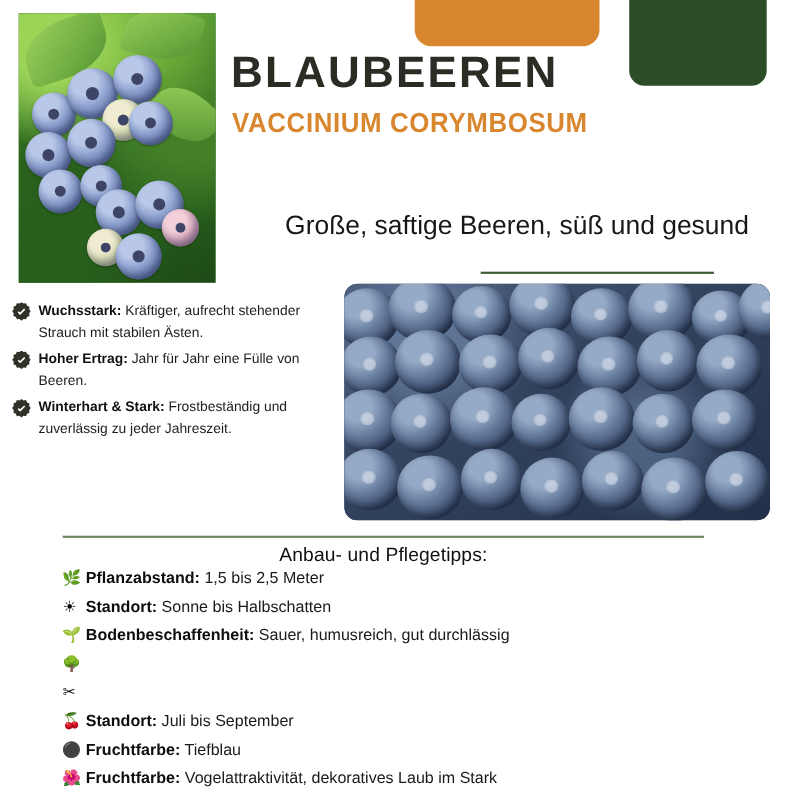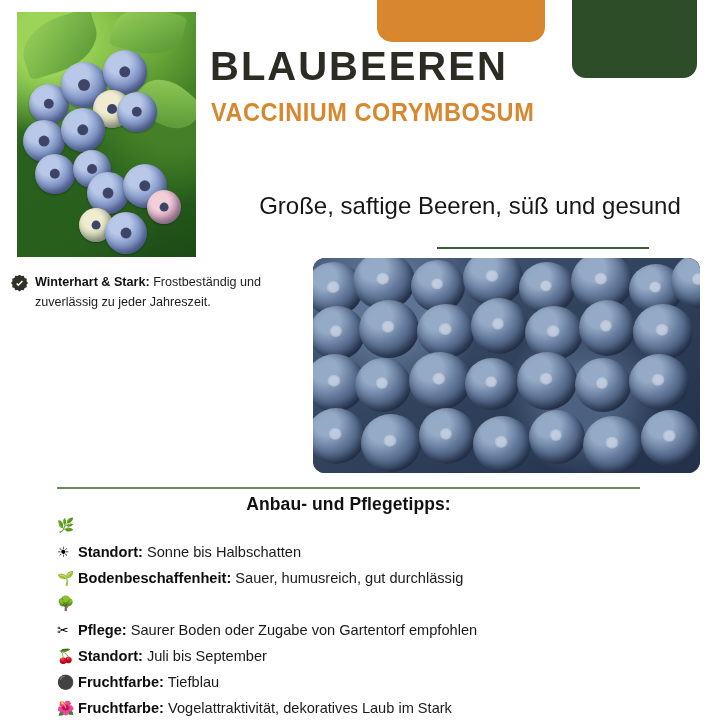--- a/index.html
+++ b/index.html
@@ -217,21 +217,21 @@
     height: 2px;
     background: #6d8a5c;
   }
   .tips-heading {
     position: absolute;
     left: 57px;
     top: 494px;
     width: 583px;
     text-align: center;
     font-size: 17.5px;
-    font-weight: 700;
+    font-weight: 400;
     color: #111111;
     letter-spacing: .1px;
   }
   .tips-list {
     position: absolute;
     left: 57px;
     top: 518px;
     width: 640px;
   }
   .tip-row {
@@ -329,45 +329,63 @@
   </div>
 
   <div class="features">
     <div class="feature-row">
       <span class="check-badge">
         <svg width="17" height="17" viewBox="0 0 24 24" aria-hidden="true">
           <path fill="#2f3327" d="M12 .7l2.6 2.1 3.3-.4 1.3 3.1 3.1 1.3-.4 3.3L24 12.7l-2.1 2.6.4 3.3-3.1 1.3-1.3 3.1-3.3-.4-2.6 2.1-2.6-2.1-3.3.4-1.3-3.1-3.1-1.3.4-3.3L0 12.7l2.1-2.6-.4-3.3 3.1-1.3L6.1 2.4l3.3.4z" transform="translate(0,-1.4)"></path>
           <path fill="#ffffff" d="M10.3 15.9l-3.1-3.1 1.5-1.5 1.6 1.6 5.1-5.1 1.5 1.5z"></path>
         </svg>
       </span>
+      <span class="feature-text"><b>Wuchsstark:</b><span> Kräftiger, aufrecht stehender Strauch mit stabilen Ästen.</span></span>
+    </div>
+    <div class="feature-row">
+      <span class="check-badge">
+        <svg width="17" height="17" viewBox="0 0 24 24" aria-hidden="true">
+          <path fill="#2f3327" d="M12 .7l2.6 2.1 3.3-.4 1.3 3.1 3.1 1.3-.4 3.3L24 12.7l-2.1 2.6.4 3.3-3.1 1.3-1.3 3.1-3.3-.4-2.6 2.1-2.6-2.1-3.3.4-1.3-3.1-3.1-1.3.4-3.3L0 12.7l2.1-2.6-.4-3.3 3.1-1.3L6.1 2.4l3.3.4z" transform="translate(0,-1.4)"></path>
+          <path fill="#ffffff" d="M10.3 15.9l-3.1-3.1 1.5-1.5 1.6 1.6 5.1-5.1 1.5 1.5z"></path>
+        </svg>
+      </span>
+      <span class="feature-text"><b>Hoher Ertrag:</b><span> Jahr für Jahr eine Fülle von Beeren.</span></span>
+    </div>
+    <div class="feature-row">
+      <span class="check-badge">
+        <svg width="17" height="17" viewBox="0 0 24 24" aria-hidden="true">
+          <path fill="#2f3327" d="M12 .7l2.6 2.1 3.3-.4 1.3 3.1 3.1 1.3-.4 3.3L24 12.7l-2.1 2.6.4 3.3-3.1 1.3-1.3 3.1-3.3-.4-2.6 2.1-2.6-2.1-3.3.4-1.3-3.1-3.1-1.3.4-3.3L0 12.7l2.1-2.6-.4-3.3 3.1-1.3L6.1 2.4l3.3.4z" transform="translate(0,-1.4)"></path>
+          <path fill="#ffffff" d="M10.3 15.9l-3.1-3.1 1.5-1.5 1.6 1.6 5.1-5.1 1.5 1.5z"></path>
+        </svg>
+      </span>
       <span class="feature-text"><b>Winterhart &amp; Stark:</b><span> Frostbeständig und zuverlässig zu jeder Jahreszeit.</span></span>
     </div>
   </div>
 
   <div class="tips-rule"></div>
   <div class="tips-heading">Anbau- und Pflegetipps:</div>
 
   <div class="tips-list">
     <div class="tip-row">
       <span class="tip-emoji">🌿</span>
+      <span class="tip-text"><b>Pflanzabstand:</b><span> 1,5 bis 2,5 Meter</span></span>
     </div>
     <div class="tip-row">
       <span class="tip-emoji">☀</span>
       <span class="tip-text"><b>Standort:</b><span> Sonne bis Halbschatten</span></span>
     </div>
     <div class="tip-row">
       <span class="tip-emoji">🌱</span>
       <span class="tip-text"><b>Bodenbeschaffenheit:</b><span> Sauer, humusreich, gut durchlässig</span></span>
     </div>
     <div class="tip-row">
       <span class="tip-emoji">🌳</span>
     </div>
     <div class="tip-row">
       <span class="tip-emoji">✂</span>
-      <span class="tip-text"><b>Pflege:</b><span> Saurer Boden oder Zugabe von Gartentorf empfohlen</span></span>
     </div>
     <div class="tip-row">
       <span class="tip-emoji">🍒</span>
       <span class="tip-text"><b>Standort:</b><span> Juli bis September</span></span>
     </div>
     <div class="tip-row">
       <span class="tip-emoji">⚫</span>
       <span class="tip-text"><b>Fruchtfarbe:</b><span> Tiefblau</span></span>
     </div>
     <div class="tip-row">

